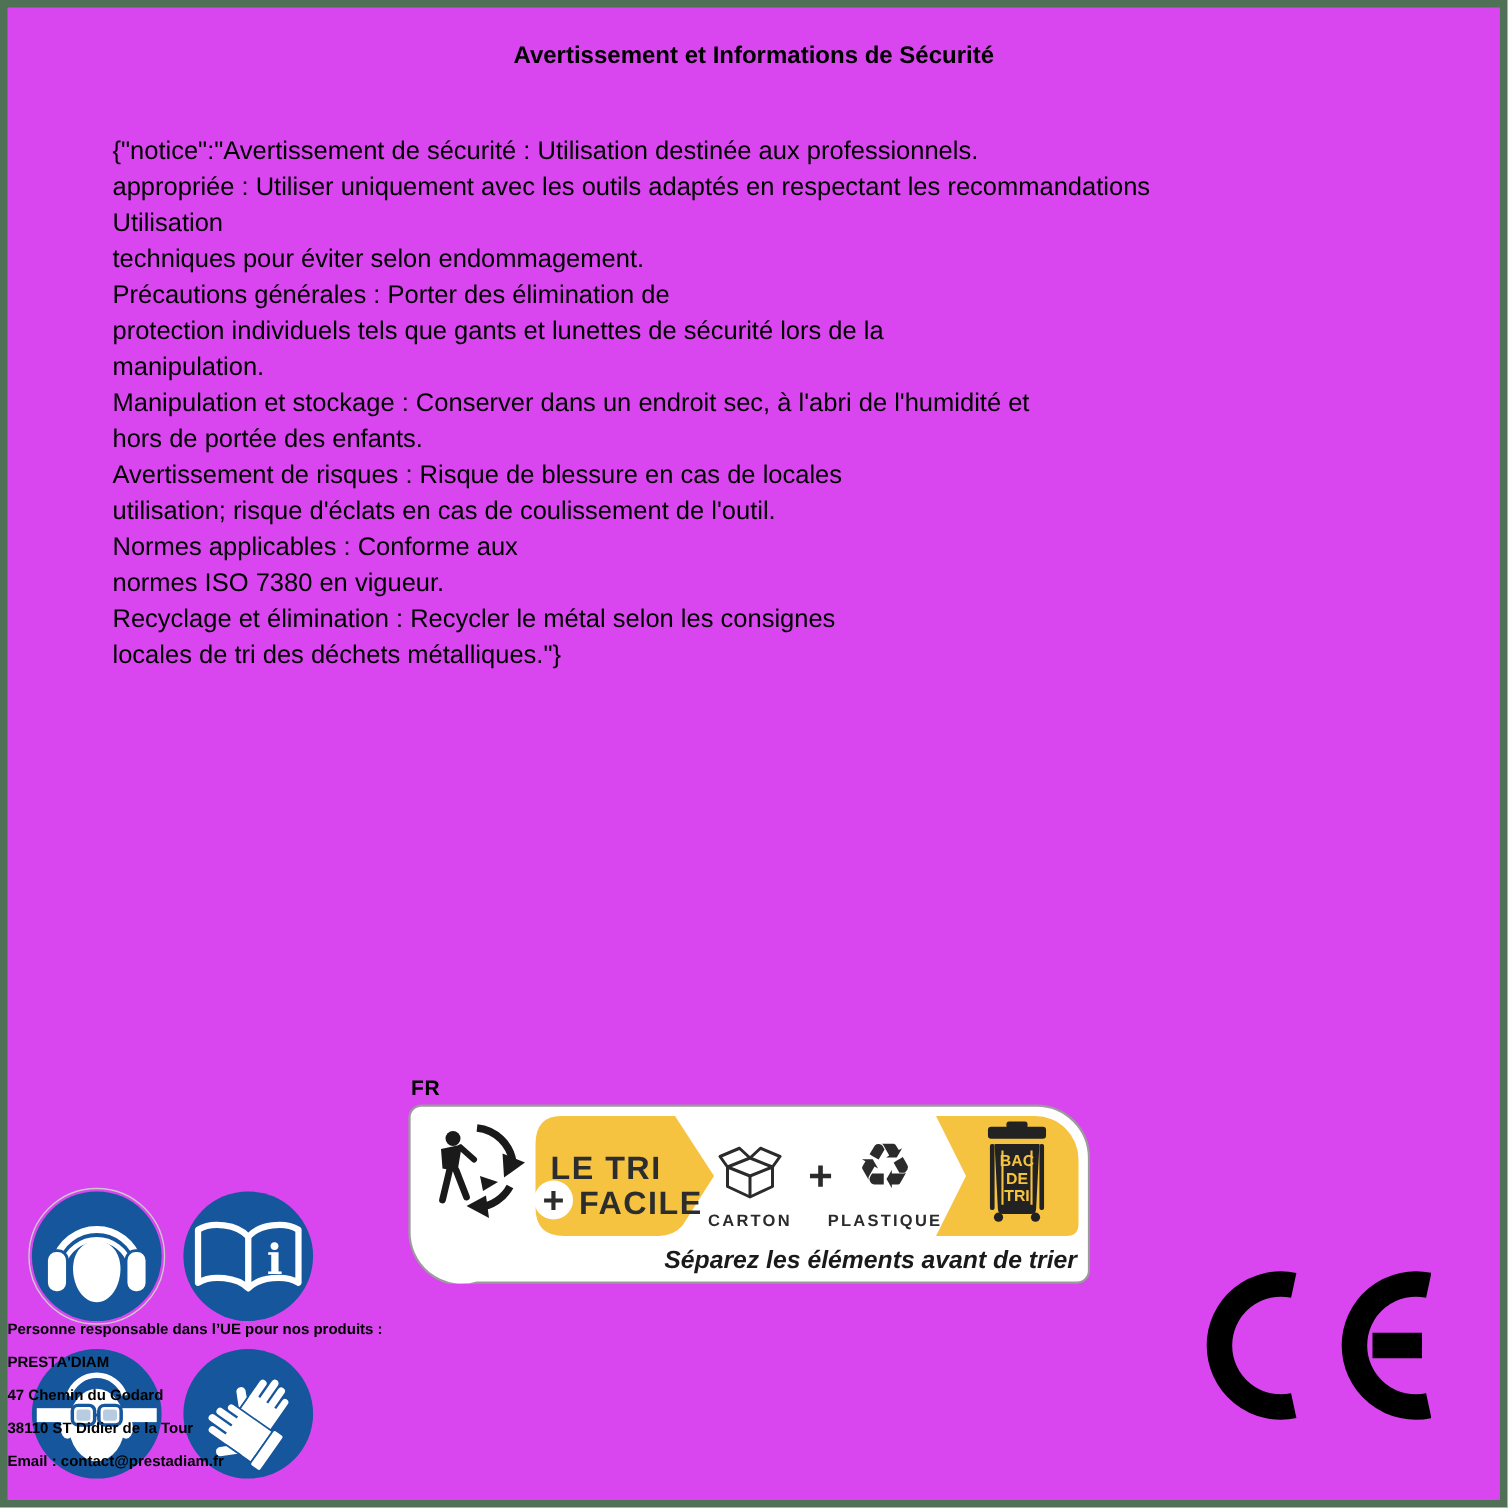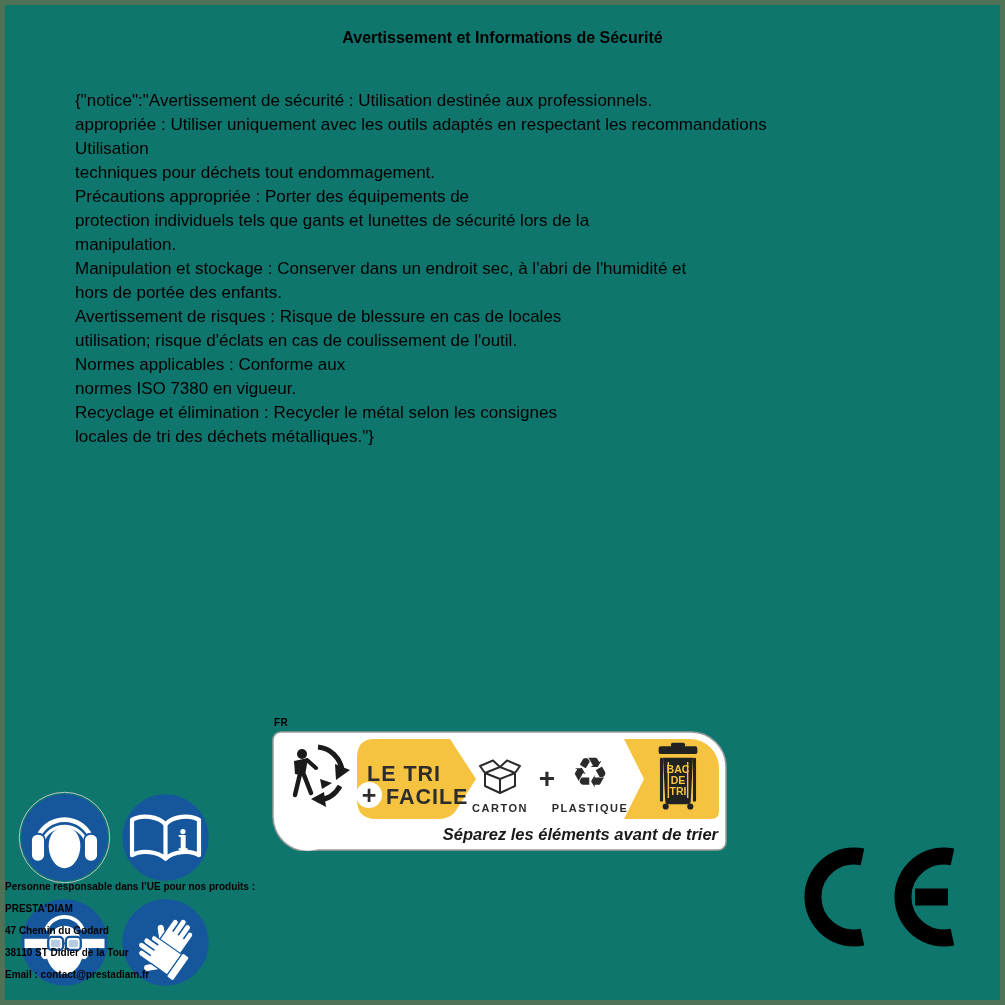--- a/index.html
+++ b/index.html
@@ -1,57 +1,57 @@
 <!DOCTYPE html>
 <html><head>
 <meta charset="utf-8">
 <style>
   html,body{margin:0;padding:0;background:#fff;}
   .page{
     position:relative; width:1005px; height:1005px; box-sizing:border-box;
-    border:5px solid #4f7156; background:#0f766e; overflow:hidden;
+    border:5px solid #4f7156; background:#d946ef; overflow:hidden;
     font-family:"Liberation Sans", sans-serif; color:#000;
   }
   .doc-title{
     position:absolute; top:24px; left:0; width:100%;
     text-align:center; font-weight:bold; font-size:16px;
   }
   .notice{
     position:absolute; left:70px; top:84px; font-size:17px; line-height:24px;
   }
   .notice div{white-space:nowrap;}
   .icons-grid{
     position:absolute; left:13px; top:786px;
     display:grid; grid-template-columns:93px 93px; grid-auto-rows:93px;
     column-gap:8px; row-gap:12px;
   }
   .icons-grid svg{display:block;}
   .infotri{position:absolute; left:267px; top:712px;}
-  .fr-code{font-weight:bold; font-size:10px; letter-spacing:.5px; margin-left:2px;}
+  .fr-code{font-weight:bold; font-size:14px; letter-spacing:.5px; margin-left:2px;}
   .infotri svg{display:block; margin-top:3px;}
   .responsible{
     position:absolute; top:871px; left:0; width:100%;
     font-weight:bold; font-size:10px; line-height:22px;
   }
   .ce{position:absolute; left:797px; top:840px;}
   .ce svg{display:block;}
 </style>
 </head>
 <body>
 
 <div class="page">
 
   <div class="doc-title">Avertissement et Informations de Sécurité</div>
 
   <div class="notice">
     <div>{"notice":"Avertissement de sécurité : Utilisation destinée aux professionnels.</div>
     <div>appropriée : Utiliser uniquement avec les outils adaptés en respectant les recommandations</div>
     <div>Utilisation</div>
-    <div>techniques pour déchets tout endommagement.</div>
-    <div>Précautions appropriée : Porter des équipements de</div>
+    <div>techniques pour éviter selon endommagement.</div>
+    <div>Précautions générales : Porter des élimination de</div>
     <div>protection individuels tels que gants et lunettes de sécurité lors de la</div>
     <div>manipulation.</div>
     <div>Manipulation et stockage : Conserver dans un endroit sec, à l'abri de l'humidité et</div>
     <div>hors de portée des enfants.</div>
     <div>Avertissement de risques : Risque de blessure en cas de locales</div>
     <div>utilisation; risque d'éclats en cas de coulissement de l'outil.</div>
     <div>Normes applicables : Conforme aux</div>
     <div>normes ISO 7380 en vigueur.</div>
     <div>Recyclage et élimination : Recycler le métal selon les consignes</div>
     <div>locales de tri des déchets métalliques."}</div>

